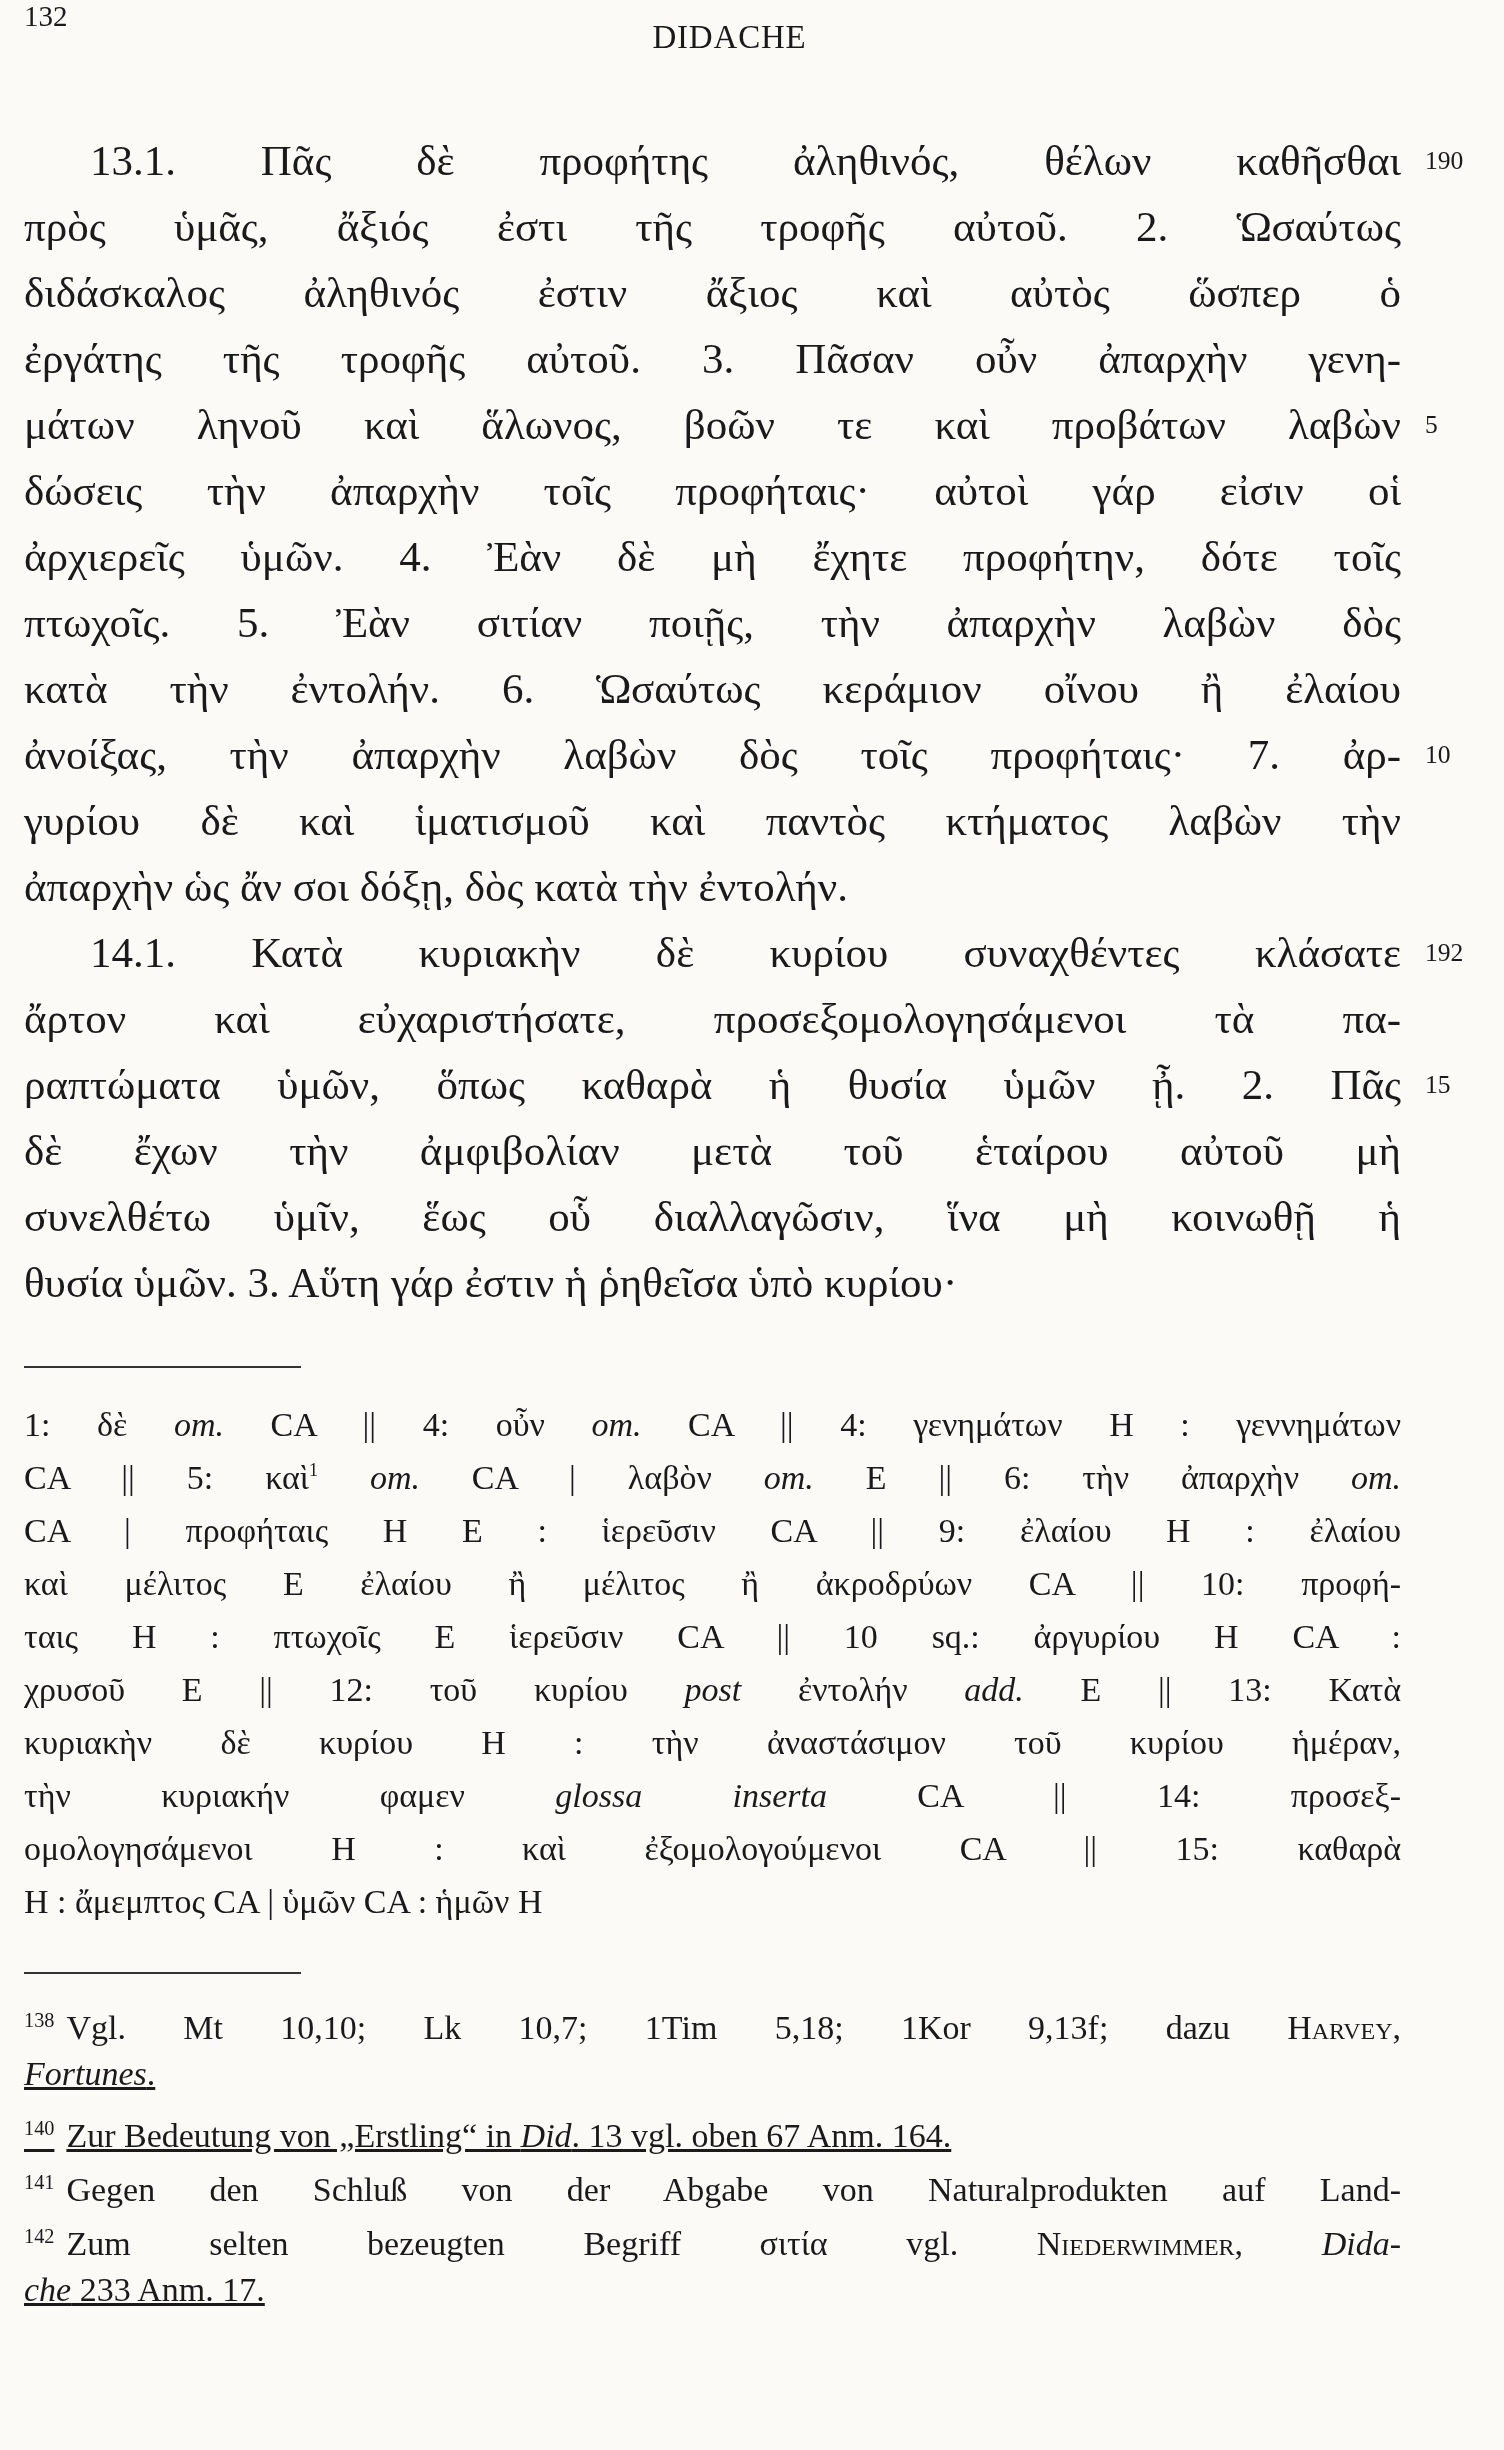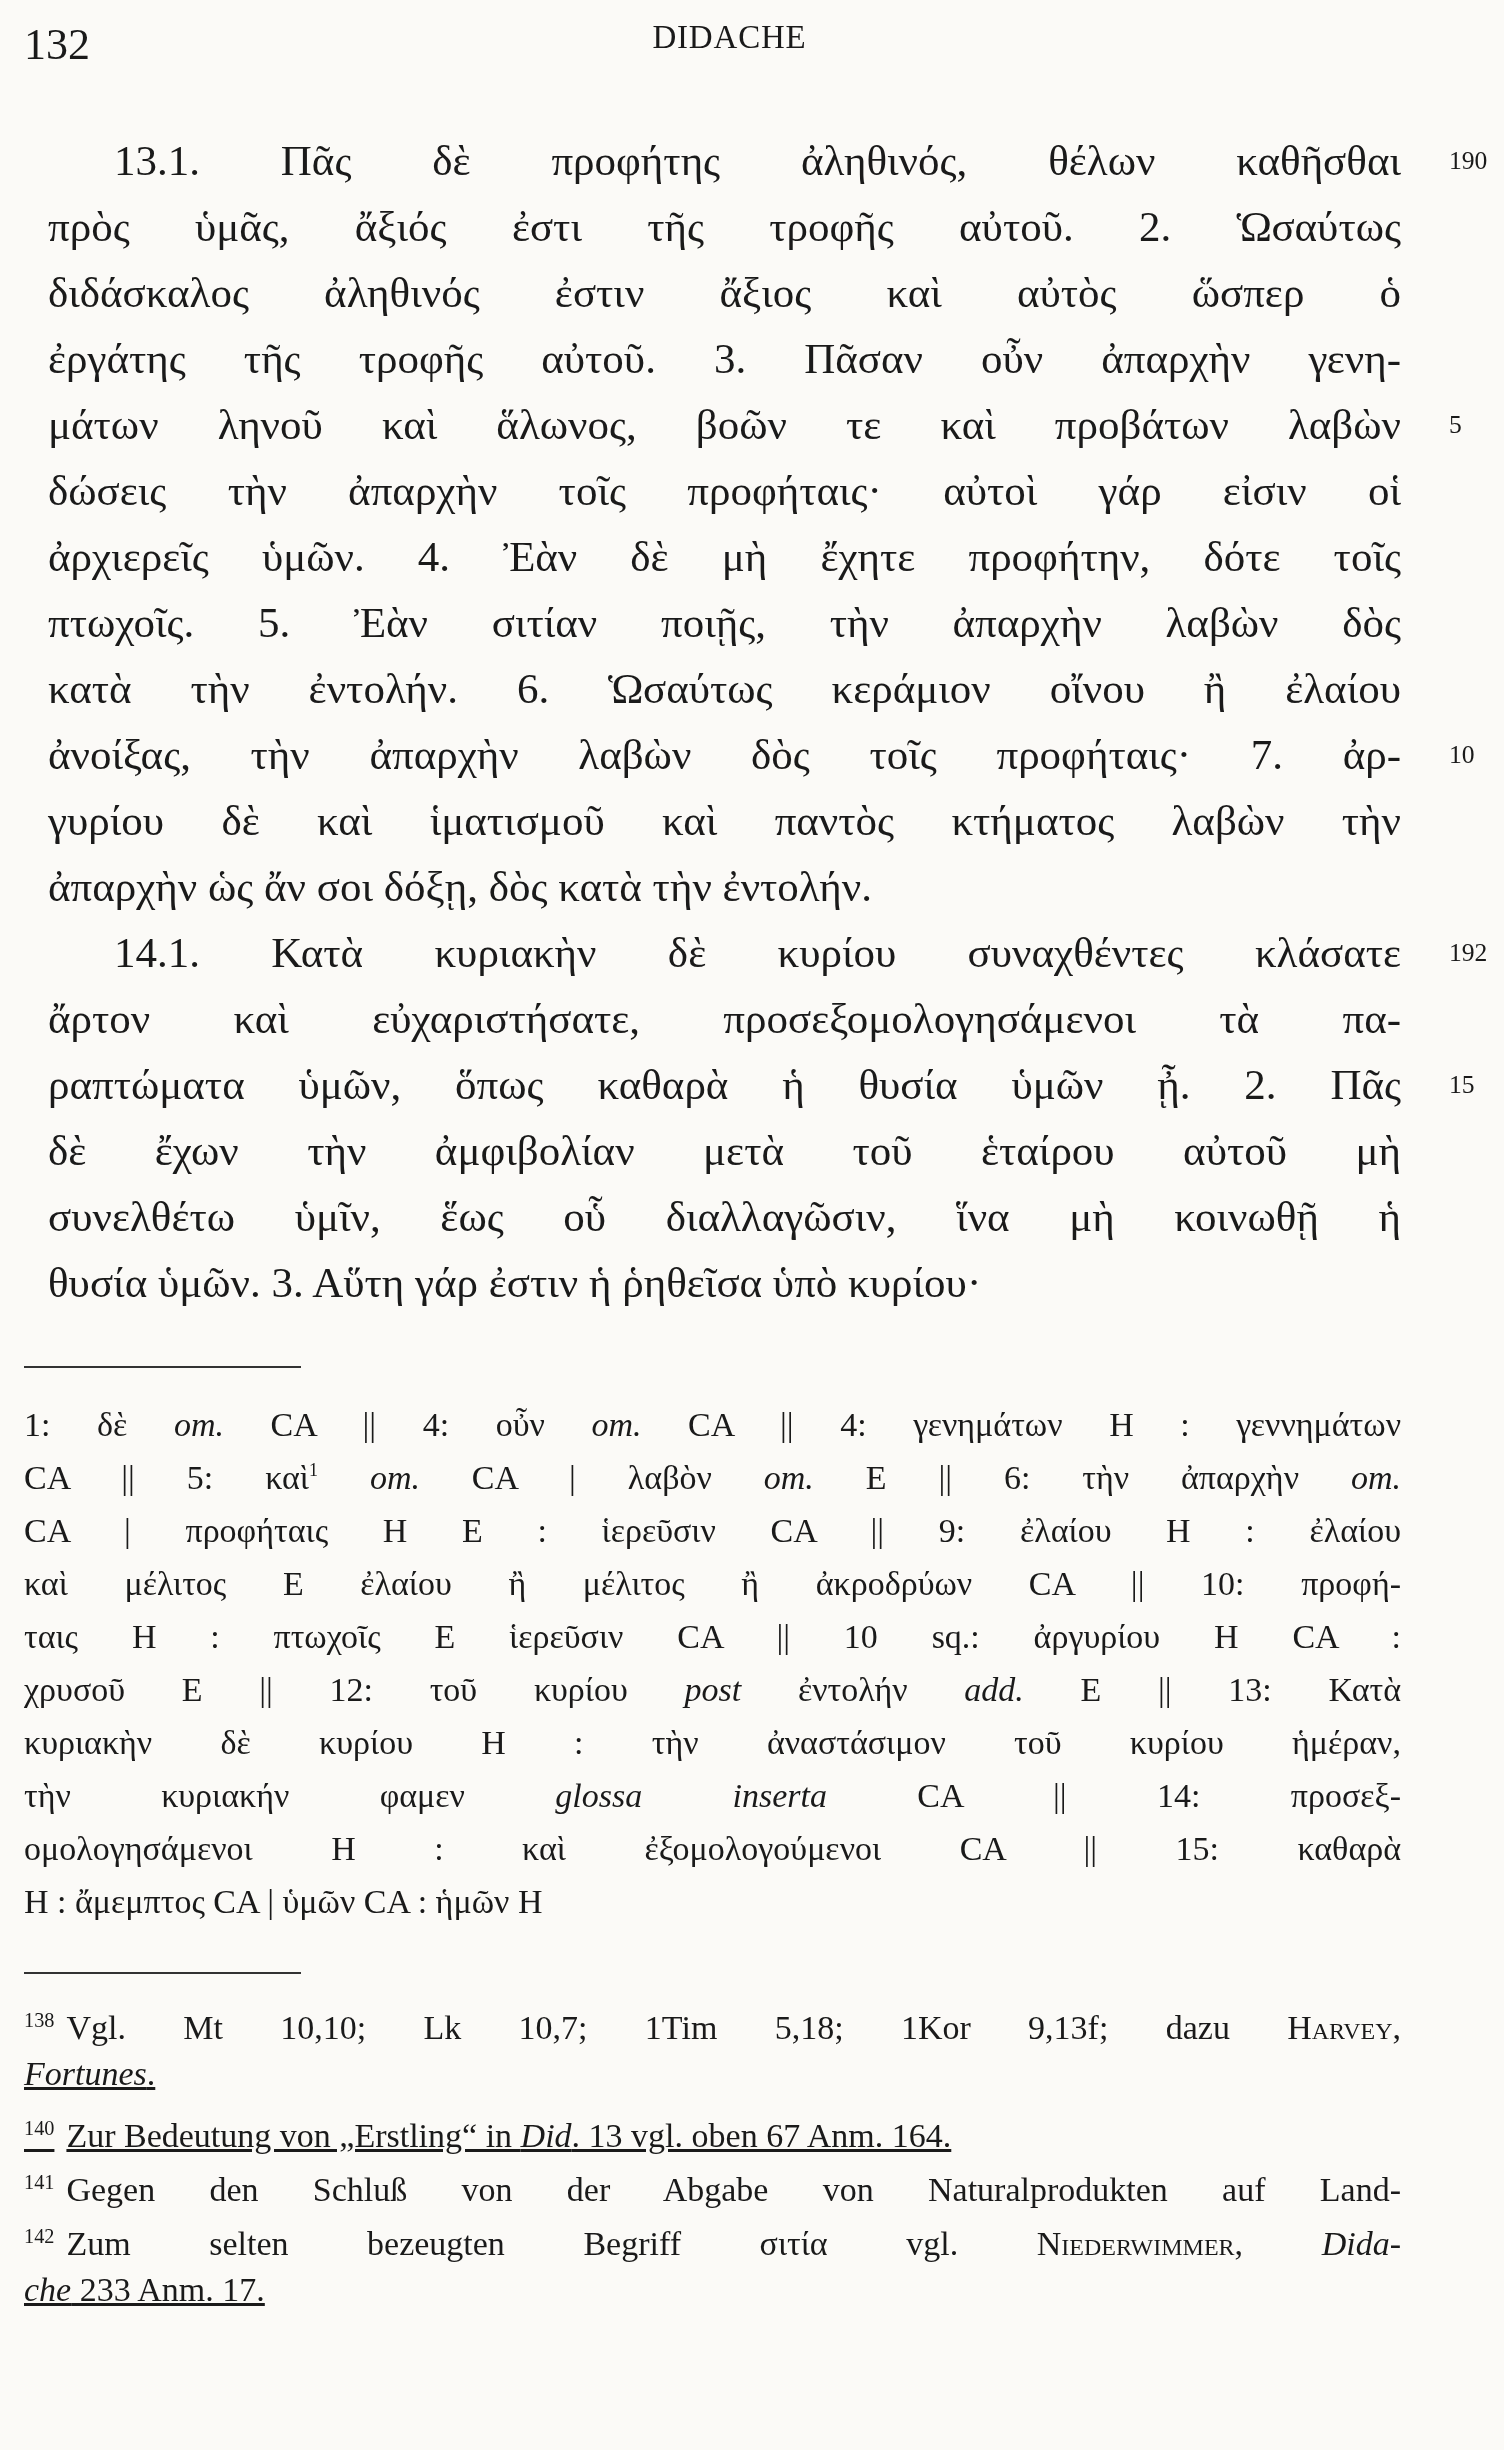--- a/index.html
+++ b/index.html
@@ -6,39 +6,38 @@
   body {
     width: 1504px;
     height: 2450px;
     background: #fbfaf7;
     color: #1a1a1a;
     font-family: "Liberation Serif", "DejaVu Serif", serif;
     position: relative;
     overflow: hidden;
   }
   .page-number {
-    position: absolute; left: 24px; top: 23px;
-    font-size: 44px; line-height: 1;
+    position: absolute; left: 24px; top: 2px;
+    font-size: 29px; line-height: 1;
   }
   .running-head {
     position: absolute; left: 0; width: 1459px; top: 21px;
     text-align: center; font-size: 33px; letter-spacing: 0.8px; line-height: 1;
   }
   .body-text {
     position: absolute; left: 24px; top: 128px; width: 1377px;
   }
   .body-line {
     position: relative;
     height: 66px;
     font-size: 43px;
     line-height: 66px;
     white-space: nowrap;
     text-align: justify;
     text-align-last: justify;
-    margin-left: 24px;
   }
   .body-line.last { text-align-last: left; }
   .body-line.indent { padding-left: 66px; }
   .margin-num {
     position: absolute; left: 1401px;
     font-size: 25.6px; line-height: 66px; top: 0;
   }
   .sep {
     position: absolute; left: 24px; width: 277px; height: 1.5px; background: #333;
   }

